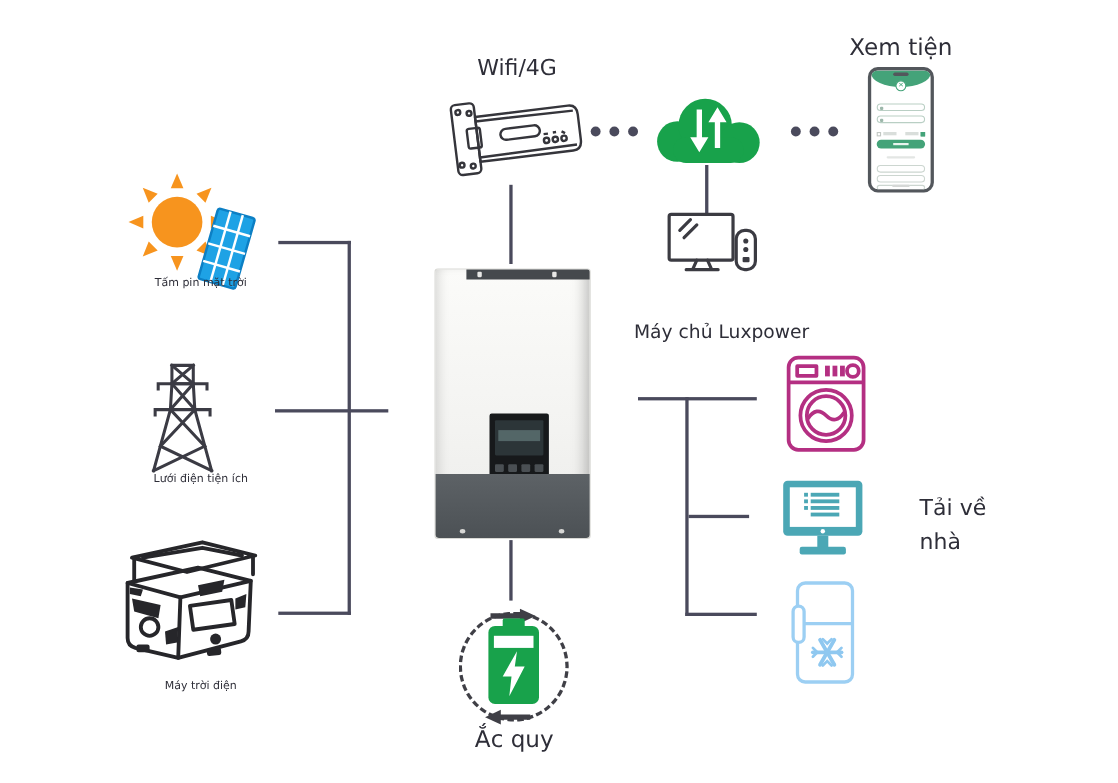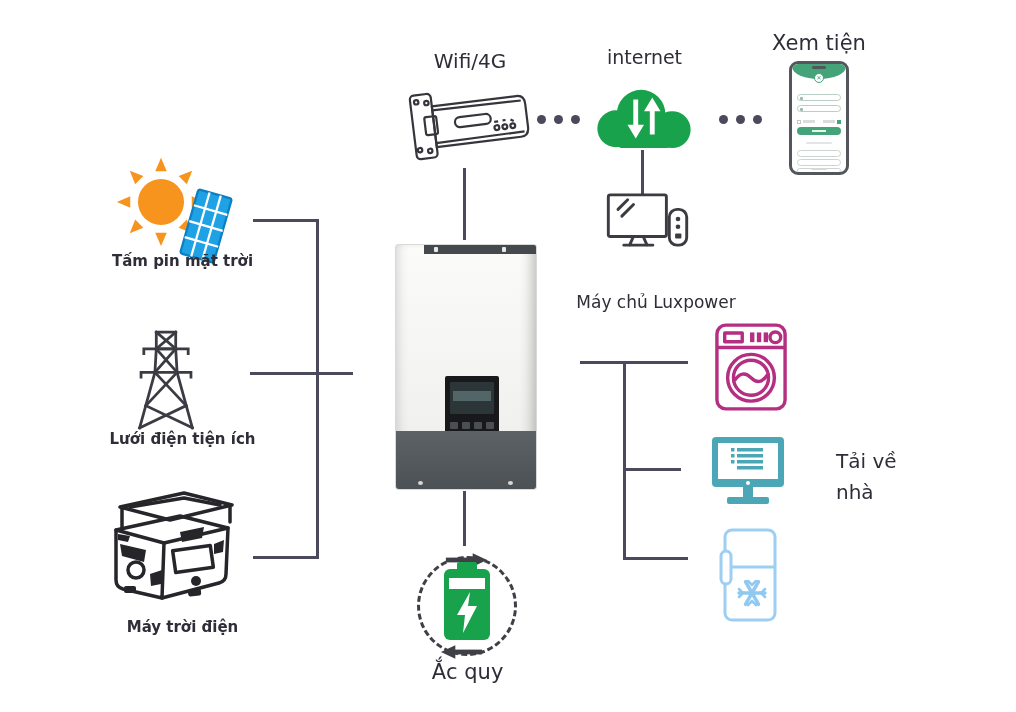--- a/index.html
+++ b/index.html
@@ -1,20 +1,20 @@
 <!DOCTYPE html>
 <html><head>
 <meta charset="utf-8">
 <style>
   * { margin:0; padding:0; box-sizing:border-box; }
   body { background:#ffffff; font-family:"DejaVu Sans", sans-serif; }
   .stage { position:relative; width:1016px; height:712px; background:#ffffff; overflow:hidden; }
 
   .lbl { position:absolute; color:#2e2e38; text-align:center; }
-  .lbl-sm { font-size:15px;font-weight:bold; }
+  .lbl-sm { font-size:10px; }
   .lbl-md { font-size:17px;margin-top:47px; }
   .lbl-lg { font-size:20px; }
   .lbl-xl { font-size:21px; }
 
   .hline, .vline { position:absolute; background:#4a4a5c; }
   .hline { height:3px; }
   .vline { width:3px; }
 
   .abs { position:absolute; }
 
@@ -170,21 +170,20 @@
       <path d="M31 24 L116 24 Q124 24 124 33 L124 56 Q124 65 116 65 L31 65 Z"></path>
       <path d="M31 28 L120 29 M31 61 L120 60"></path>
       <rect x="52" y="38" width="36" height="10" rx="5"></rect>
       <circle cx="93" cy="53" r="2.4"></circle>
         <circle cx="101" cy="53" r="2.4"></circle>
         <circle cx="109" cy="53" r="2.4"></circle>
       <path d="M91 47 h4 M99.5 46.5 l3 0 M107.5 46.5 l3 2"></path>
     </g>
   </svg>
 
-  <div class="lbl lbl-lg" style="left:577px; top:46px; width:135px; font-size:19px;">internet</div>
   <svg class="abs" style="left:590px; top:84px;" width="108" height="68" viewBox="0 0 110 70">
     <g fill="#18A24B">
       <circle cx="26" cy="46" r="19"></circle>
       <circle cx="52" cy="31" r="25"></circle>
       <circle cx="84" cy="47" r="19"></circle>
       <rect x="22" y="42" width="66" height="24" rx="12"></rect>
     </g>
     <g fill="#ffffff">
       <polygon points="44,16 49,16 49,42 55,42 46.5,56 38,42 44,42"></polygon>
       <polygon points="61,52 66,52 66,28 72,28 63.5,14 55,28 61,28"></polygon>

